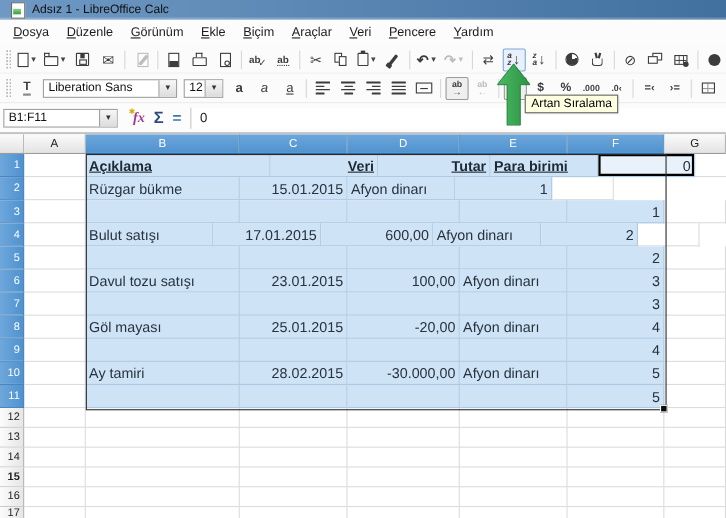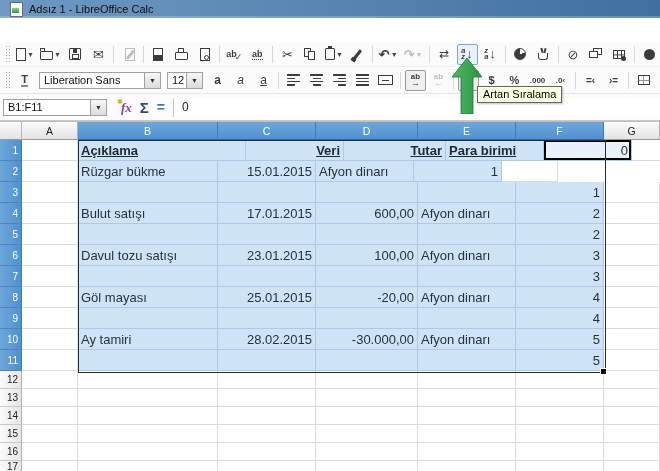--- a/index.html
+++ b/index.html
@@ -133,20 +133,31 @@
 </head>
 <body>
 
 <div class="window">
 
   <div class="titlebar">
     <span class="calc-icon"></span>
     <span class="title-text">Adsız 1 - LibreOffice Calc</span>
   </div>
 
+  <div class="menubar">
+      <span class="menu-item">Dosya</span>
+      <span class="menu-item">Düzenle</span>
+      <span class="menu-item">Görünüm</span>
+      <span class="menu-item">Ekle</span>
+      <span class="menu-item">Biçim</span>
+      <span class="menu-item">Araçlar</span>
+      <span class="menu-item">Veri</span>
+      <span class="menu-item">Pencere</span>
+      <span class="menu-item">Yardım</span>
+    </div>
 
   <div class="tb tb1">
       <span class="thandle"></span>
       <span class="tbtn">
         <span class="icwrap">
           <span class="i-page"></span>
         </span>
         <span class="caret">▼</span>
       </span>
       <span class="tbtn">
@@ -485,21 +496,21 @@
           <div class="cell sel-fill" style="width: 140px;"></div>
           <div class="cell sel-fill right" style="width: 98px;"></div>
           <div class="cell sel-fill right" style="width: 102px;"></div>
           <div class="cell sel-fill" style="width: 98px;"></div>
           <div class="cell sel-fill right" style="width: 88px;">1</div>
           <div class="cell" style="width: 56px;"></div>
         </div>
         <div class="sheet-row" style="height: 21px;">
           <div class="rh sel" style="width: 22px;">4</div>
           <div class="cell" style="width: 56px;"></div>
-          <div class="cell sel-fill" style="width: 140px;">Bulut satışı</div>
+          <div class="cell sel-fill" style="width: 116px;">Bulut satışı</div>
           <div class="cell sel-fill right" style="width: 98px;">17.01.2015</div>
           <div class="cell sel-fill right" style="width: 102px;">600,00</div>
           <div class="cell sel-fill" style="width: 98px;">Afyon dinarı</div>
           <div class="cell sel-fill right" style="width: 88px;">2</div>
           <div class="cell" style="width: 56px;"></div>
         </div>
         <div class="sheet-row" style="height: 21px;">
           <div class="rh sel" style="width: 22px;">5</div>
           <div class="cell" style="width: 56px;"></div>
           <div class="cell sel-fill" style="width: 140px;"></div>
@@ -592,21 +603,21 @@
         <div class="sheet-row" style="height: 18px;">
           <div class="rh" style="width: 22px;">14</div>
           <div class="cell" style="width: 56px;"></div>
           <div class="cell" style="width: 140px;"></div>
           <div class="cell right" style="width: 98px;"></div>
           <div class="cell right" style="width: 102px;"></div>
           <div class="cell" style="width: 98px;"></div>
           <div class="cell right" style="width: 88px;"></div>
           <div class="cell" style="width: 56px;"></div>
         </div>
-        <div class="sheet-row" style="height: 18px;">
+        <div class="sheet-row" style="height: 18px; font-weight: bold;">
           <div class="rh" style="width: 22px;">15</div>
           <div class="cell" style="width: 56px;"></div>
           <div class="cell" style="width: 140px;"></div>
           <div class="cell right" style="width: 98px;"></div>
           <div class="cell right" style="width: 102px;"></div>
           <div class="cell" style="width: 98px;"></div>
           <div class="cell right" style="width: 88px;"></div>
           <div class="cell" style="width: 56px;"></div>
         </div>
         <div class="sheet-row" style="height: 18px;">

